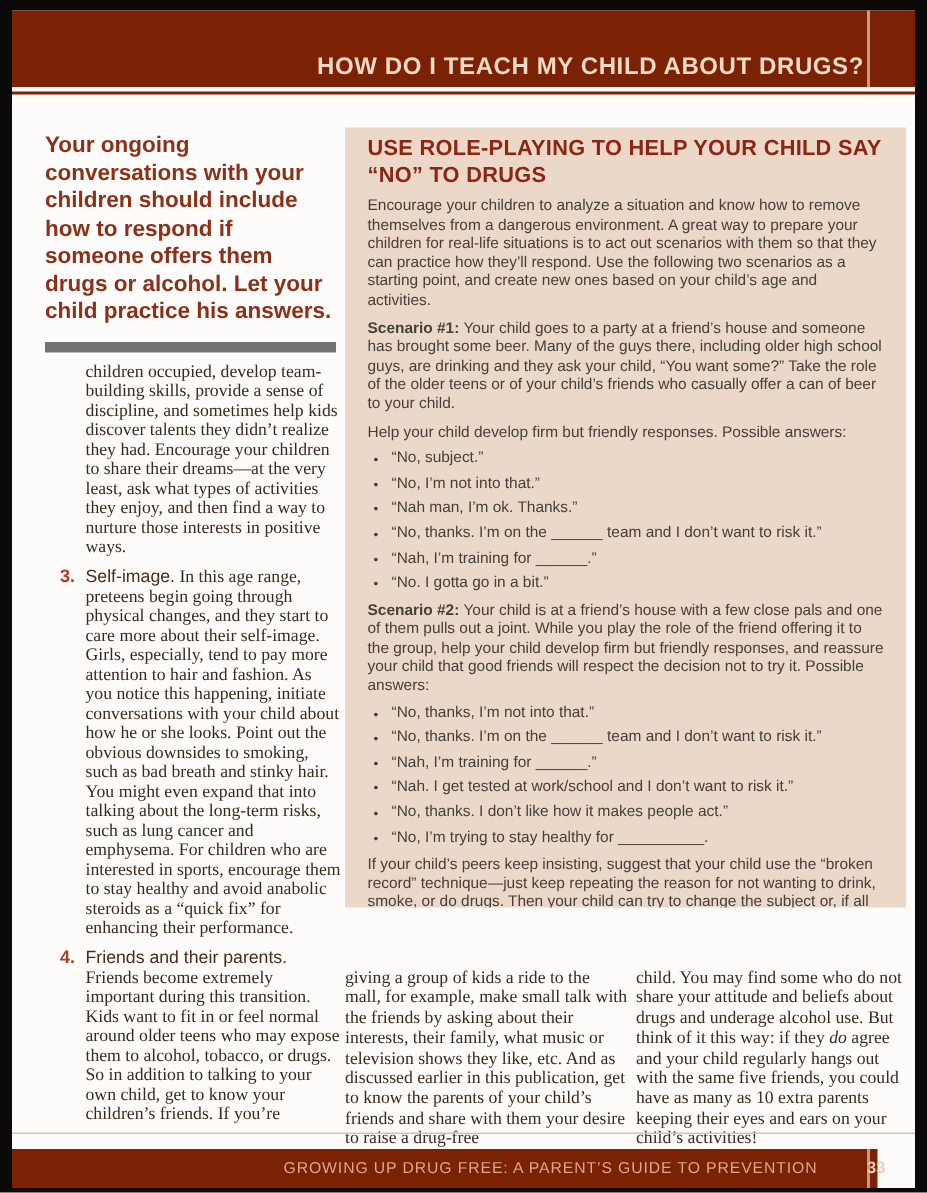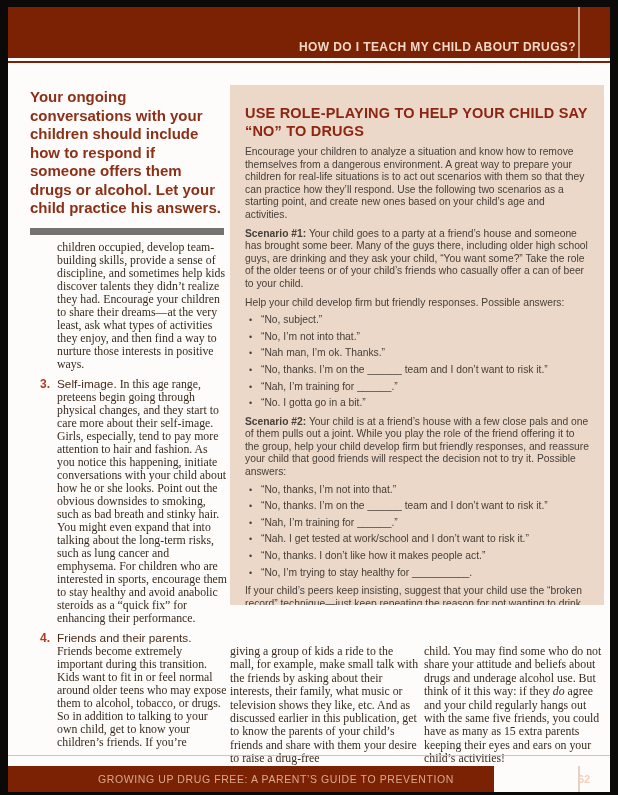--- a/index.html
+++ b/index.html
@@ -14,21 +14,21 @@
     position:absolute;left:8px;top:7px;width:602px;height:785px;
     background:#fdfcfa;
   }
   
   .header-band{
     position:absolute;left:0;top:0;width:602px;height:51px;
     background:#7b2104;
   }
   .header-title{
     position:absolute;right:34px;bottom:4px;
-    color:#f2d8c6;font-size:12px;font-weight:bold;letter-spacing:.4px;
+    color:#f2d8c6;font-size:16px;font-weight:bold;letter-spacing:.4px;
     white-space:nowrap;
   }
   .vline{
     position:absolute;top:0;bottom:0;left:570px;width:2px;
     background:#e0c2a9;opacity:.75;
   }
   .header-rule{
     position:absolute;left:0;top:54px;width:602px;height:2px;
     background:#7b2104;
   }
@@ -51,21 +51,21 @@
     font-weight:bold;color:#b03b1e;font-size:12px;
   }
   .run-in{
     font-family:"Liberation Sans", sans-serif;
     font-weight:normal;color:#4a2b18;font-size:11.8px;
   }
   
   .rp-box{
     position:absolute;left:222px;top:78px;width:374px;height:520px;
     background:#ecd8c8;box-sizing:border-box;
-    padding:19px 15px;overflow:hidden;
+    padding:5px 15px;overflow:hidden;
     color:#46403a;font-size:10.3px;line-height:12.6px;
   }
   .rp-title{
     color:#8c2511;font-size:14.5px;line-height:18px;font-weight:bold;
     letter-spacing:.2px;margin:0 0 6px 0;
   }
   .rp-box p{margin:6px 0 0 0;}
   .rp-box .lbl{font-weight:bold;}
   .rp-box ul{list-style:none;margin:5px 0 0 0;padding:0 0 0 16px;}
   .rp-box li{position:relative;margin-top:4px;}
@@ -81,21 +81,21 @@
   }
   .col1{left:222px;width:190px;}
   .col2{left:416px;width:186px;}
   .col2 i{font-style:italic;}
   
   .footer-rule{
     position:absolute;left:0;top:748px;width:602px;height:1px;
     background:#d6c3b4;
   }
   .footer-band{
-    position:absolute;left:0;top:759px;width:486px;height:26px;
+    position:absolute;left:0;top:759px;width:577px;height:26px;
     background:#7b2104;
   }
   .footer-text{
     position:absolute;right:40px;top:0;height:26px;line-height:26px;
     color:#d9a98f;font-size:10.5px;letter-spacing:.6px;white-space:nowrap;
   }
   .footer-pagenum{
     position:absolute;left:570px;right:0;top:0;height:26px;line-height:26px;
     text-align:center;color:#f0d0ba;font-size:11px;font-weight:bold;
   }
@@ -157,23 +157,23 @@
         <li>“Nah. I get tested at work/school and I don’t want to risk it.”</li>
         <li>“No, thanks. I don’t like how it makes people act.”</li>
         <li>“No, I’m trying to stay healthy for __________.</li>
       </ul>
 
       <p>If your child’s peers keep insisting, suggest that your child use the “broken record” technique—just keep repeating the reason for not wanting to drink, smoke, or do drugs. Then your child can try to change the subject or, if all else fails, your child can simply go home.</p>
     </div>
 
     <div class="bottom-col col1">giving a group of kids a ride to the mall, for example, make small talk with the friends by asking about their interests, their family, what music or television shows they like, etc. And as discussed earlier in this publication, get to know the parents of your child’s friends and share with them your desire to raise a drug-free</div>
 
-    <div class="bottom-col col2"><span>child. You may find some who do not share your attitude and beliefs about drugs and underage alcohol use. But think of it this way: if they </span><i>do</i><span> agree and your child regularly hangs out with the same five friends, you could have as many as 15 extra parents keeping their eyes and ears on your child’s activities!</span></div>
+    <div class="bottom-col col2"><span>child. You may find some who do not share your attitude and beliefs about drugs and underage alcohol use. But think of it this way: if they </span><i>do</i><span> agree and your child regularly hangs out with the same five friends, you could have as many as 10 extra parents keeping their eyes and ears on your child’s activities!</span></div>
 
     <div class="footer-rule"></div>
     <div class="footer-band">
       <div class="vline"></div>
       <div class="footer-text">GROWING UP DRUG FREE: A PARENT’S GUIDE TO PREVENTION</div>
-      <div class="footer-pagenum">62</div>
+      <div class="footer-pagenum">33</div>
     </div>
 
   </div>
 </div>
 
 </body></html>

